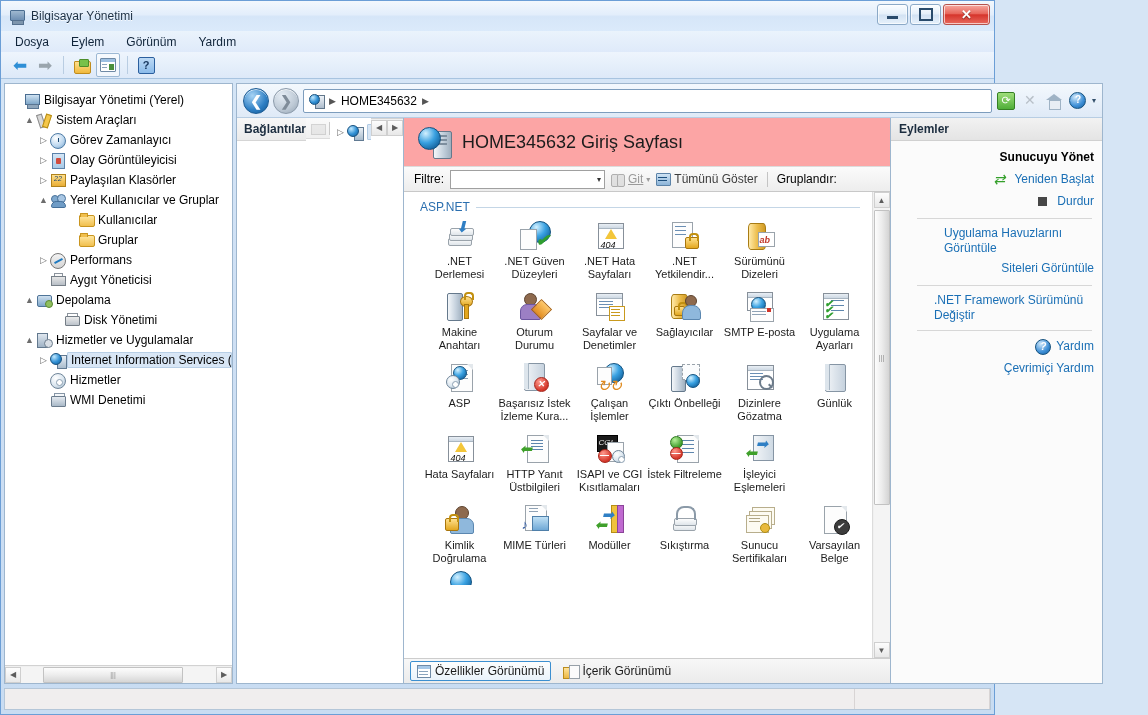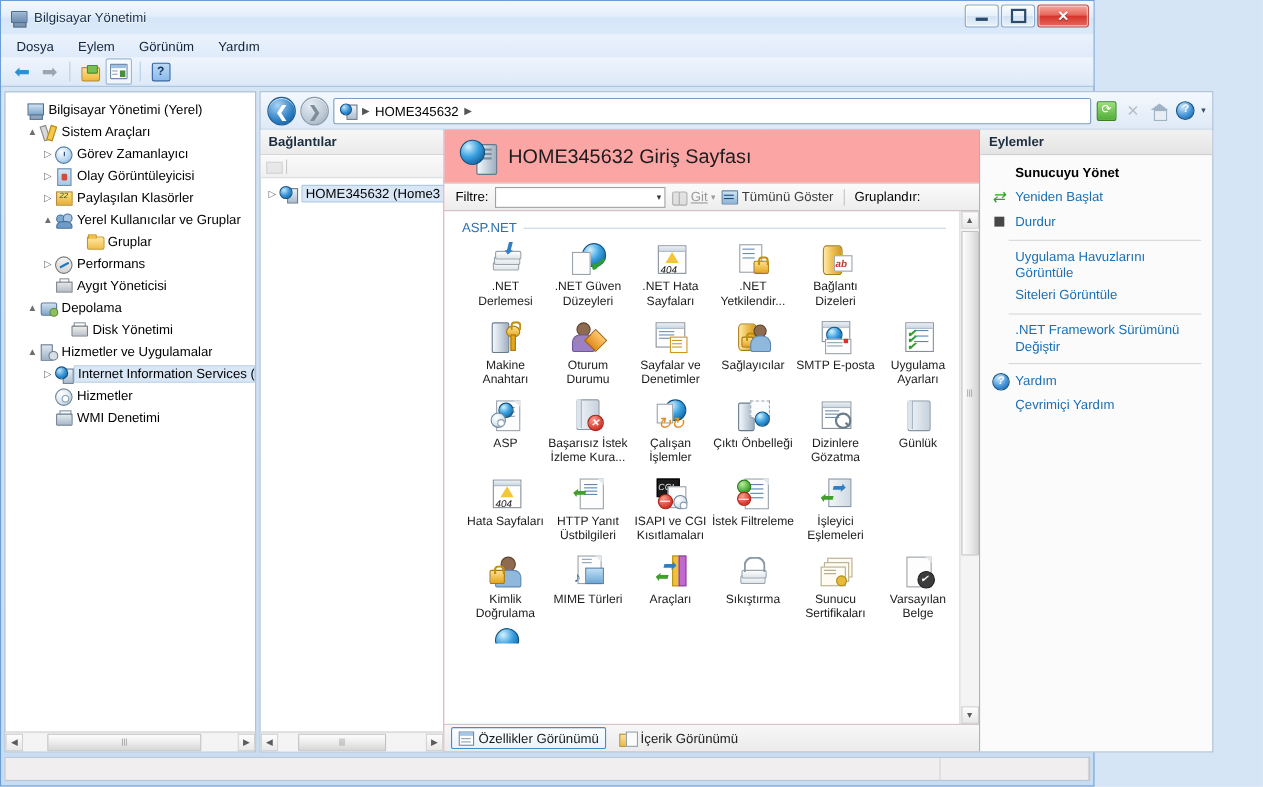--- a/index.html
+++ b/index.html
@@ -201,21 +201,21 @@
   .ab-x { width:16px; height:16px; color:#b8c0c8; font-size:14px; line-height:15px; text-align:center; }
   .ab-home { width:16px; height:14px; position:relative; }
   .ab-home .roof { position:absolute; left:0; top:0; width:0; height:0; border-left:8px solid transparent; border-right:8px solid transparent; border-bottom:6px solid #9fb3c5; }
   .ab-home .wall { position:absolute; left:3px; top:6px; width:10px; height:8px; background:#e8eef4; border:1px solid #9fb3c5; }
   .ab-qmark { width:15px; height:15px; border-radius:50%; background: radial-gradient(circle at 35% 28%, #cfe8fb, #3c8ed6 60%, #1a5f9c); border:1px solid #15527f; color:#fff; font-weight:bold; font-size:10px; line-height:14px; text-align:center;}
   .ab-caret { font-size: 8px; color:#33506b; }
   .panes { flex: 1; display: flex; min-height: 0; }
   
   .connpane {
     width: 166px; background: #fff; border-right: 1px solid #9eb6ce;
-    display: flex; flex-direction: column;
+    display: flex; flex-direction: row;
   }
   .conn-head {
     height: 22px; display:flex; align-items:center; padding-left: 7px;
     font-weight: bold; font-size: 12px; color: #1c2d3f;
     background: linear-gradient(to bottom,#f7f7f7,#ebebeb);
     border-bottom: 1px solid #d5d5d5;
   }
   .conn-toolbar {
     height: 20px; display: flex; align-items: center; gap: 4px; padding-left: 5px;
     background: linear-gradient(to bottom,#fafafa,#f0f0f0);
@@ -329,21 +329,21 @@
     width: 211px; background: #fbfbfb; border-left: 1px solid #9eb6ce;
     display:flex; flex-direction: column;
   }
   .act-head {
     height: 22px; display:flex; align-items:center; padding-left: 8px;
     font-weight: bold; font-size: 12px; color:#1c2d3f;
     background: linear-gradient(to bottom,#f2f2f2,#e4e4e4);
     border-bottom: 1px solid #d0d0d0;
   }
   .act-list { padding: 6px 0 0 0; }
-  .act-row { display:flex; align-items:flex-start; gap:6px; padding: 2px 8px 2px 10px; min-height:18px; font-size:12px; }
+  .act-row { display:flex; align-items:flex-start; gap:6px; padding: 2px 8px 2px 10px; min-height:18px; font-size:12px;justify-content:flex-end; }
   .act-row .aicon { width:16px; flex:0 0 16px; height:16px; position:relative; }
   .act-row .atxt { color:#1a6fb5; line-height:16px; }
   .act-row.bold .atxt { color:#000; font-weight:bold; }
   .act-row.dis .atxt { color:#9b9b9b; }
   .act-row .atxt.wrap { line-height: 15px; }
   .act-sep { height:1px; background:#d7d7d7; margin: 5px 10px 5px 26px; }
   .ic-restart { position:absolute; left:1px; top:1px; color:#35a02b; font-size:14px; line-height:14px; }
   .ic-play { position:absolute; left:3px; top:3px; width:0;height:0; border-left:8px solid #bdbdbd; border-top:5px solid transparent; border-bottom:5px solid transparent; }
   .ic-stop { position:absolute; left:3px; top:4px; width:9px; height:9px; background:#474747; }
   .ic-help2 { position:absolute; left:1px; top:1px; width:14px;height:14px; border-radius:50%; background: radial-gradient(circle at 35% 28%, #cfe8fb, #3c8ed6 60%, #1a5f9c); border:1px solid #15527f; color:#fff; font-weight:bold; font-size:10px; line-height:13px; text-align:center;}
@@ -491,20 +491,27 @@
         <div class="trow" style="padding-left:28px">
           <span class="texp">▲</span>
           <span class="ticon ic-users">
               <i class="h1"></i>
               <i class="h2"></i>
               <i class="b1"></i>
             </span>
           <span class="tlabel">Yerel Kullanıcılar ve Gruplar</span>
         </div>
 
+        <div class="trow" style="padding-left:56px">
+          <span class="texp"></span>
+          <span class="ticon">
+              <i class="ic-foldery"></i>
+            </span>
+          <span class="tlabel">Kullanıcılar</span>
+        </div>
 
         <div class="trow" style="padding-left:56px">
           <span class="texp"></span>
           <span class="ticon">
               <i class="ic-foldery"></i>
             </span>
           <span class="tlabel">Gruplar</span>
         </div>
 
         <div class="trow" style="padding-left:28px">
@@ -723,21 +730,21 @@
                     <i class="g-lock" style="left:16px; top:17px; width:12px; height:10px;"></i>
                   </div>
                   <div class="cap">.NET Yetkilendir...</div>
                 </div>
                 <div class="cell">
                   <div class="glyph">
                     <i class="g-cyl" style="left:4px; top:3px; width:16px; height:25px;"></i>
                     <i style="position:absolute; left:14px; top:12px; width:15px; height:13px; background:#fff; border:1px solid #9aa3ab;"></i>
                     <i style="position:absolute; left:16px; top:14px; font-size:9px; color:#c0392b; font-weight:bold;">ab</i>
                   </div>
-                  <div class="cap">Bağlantı Dizeleri</div>
+                  <div class="cap">Sürümünü Dizeleri</div>
                 </div>
               </div>
 
               <div class="iconrow">
                 <div class="cell">
                   <div class="glyph">
                     <i class="g-srv" style="left:3px; top:2px; width:14px; height:26px;"></i>
                     <i class="g-lock" style="left:16px; top:5px; width:11px; height:9px; border-radius:50%;"></i>
                     <i style="position:absolute; left:20px; top:13px; width:3px; height:13px; background:#e3a71f; border:1px solid #a9760d;"></i>
                   </div>
@@ -919,21 +926,21 @@
                   </div>
                   <div class="cap">MIME Türleri</div>
                 </div>
                 <div class="cell">
                   <div class="glyph">
                     <i style="position:absolute; left:17px; top:1px; width:5px; height:26px; background:#f0c23c; border:1px solid #b58f16;"></i>
                     <i style="position:absolute; left:23px; top:1px; width:5px; height:26px; background:#c06ad0; border:1px solid #8b4499;"></i>
                     <i class="g-arrowR" style="left:8px; top:3px;">➡</i>
                     <i class="g-arrowL" style="left:1px; top:13px;">⬅</i>
                   </div>
-                  <div class="cap">Araçları</div>
+                  <div class="cap">Modüller</div>
                 </div>
                 <div class="cell">
                   <div class="glyph">
                     <i class="g-stack3" style="left:4px; top:19px; width:21px; height:6px;"></i>
                     <i class="g-stack2" style="left:5px; top:14px; width:21px; height:6px;"></i>
                     <i style="position:absolute; left:7px; top:2px; width:16px; height:12px; border:2px solid #8b9aa8; border-bottom:none; border-radius:8px 8px 0 0;"></i>
                   </div>
                   <div class="cap">Sıkıştırma</div>
                 </div>
                 <div class="cell">

